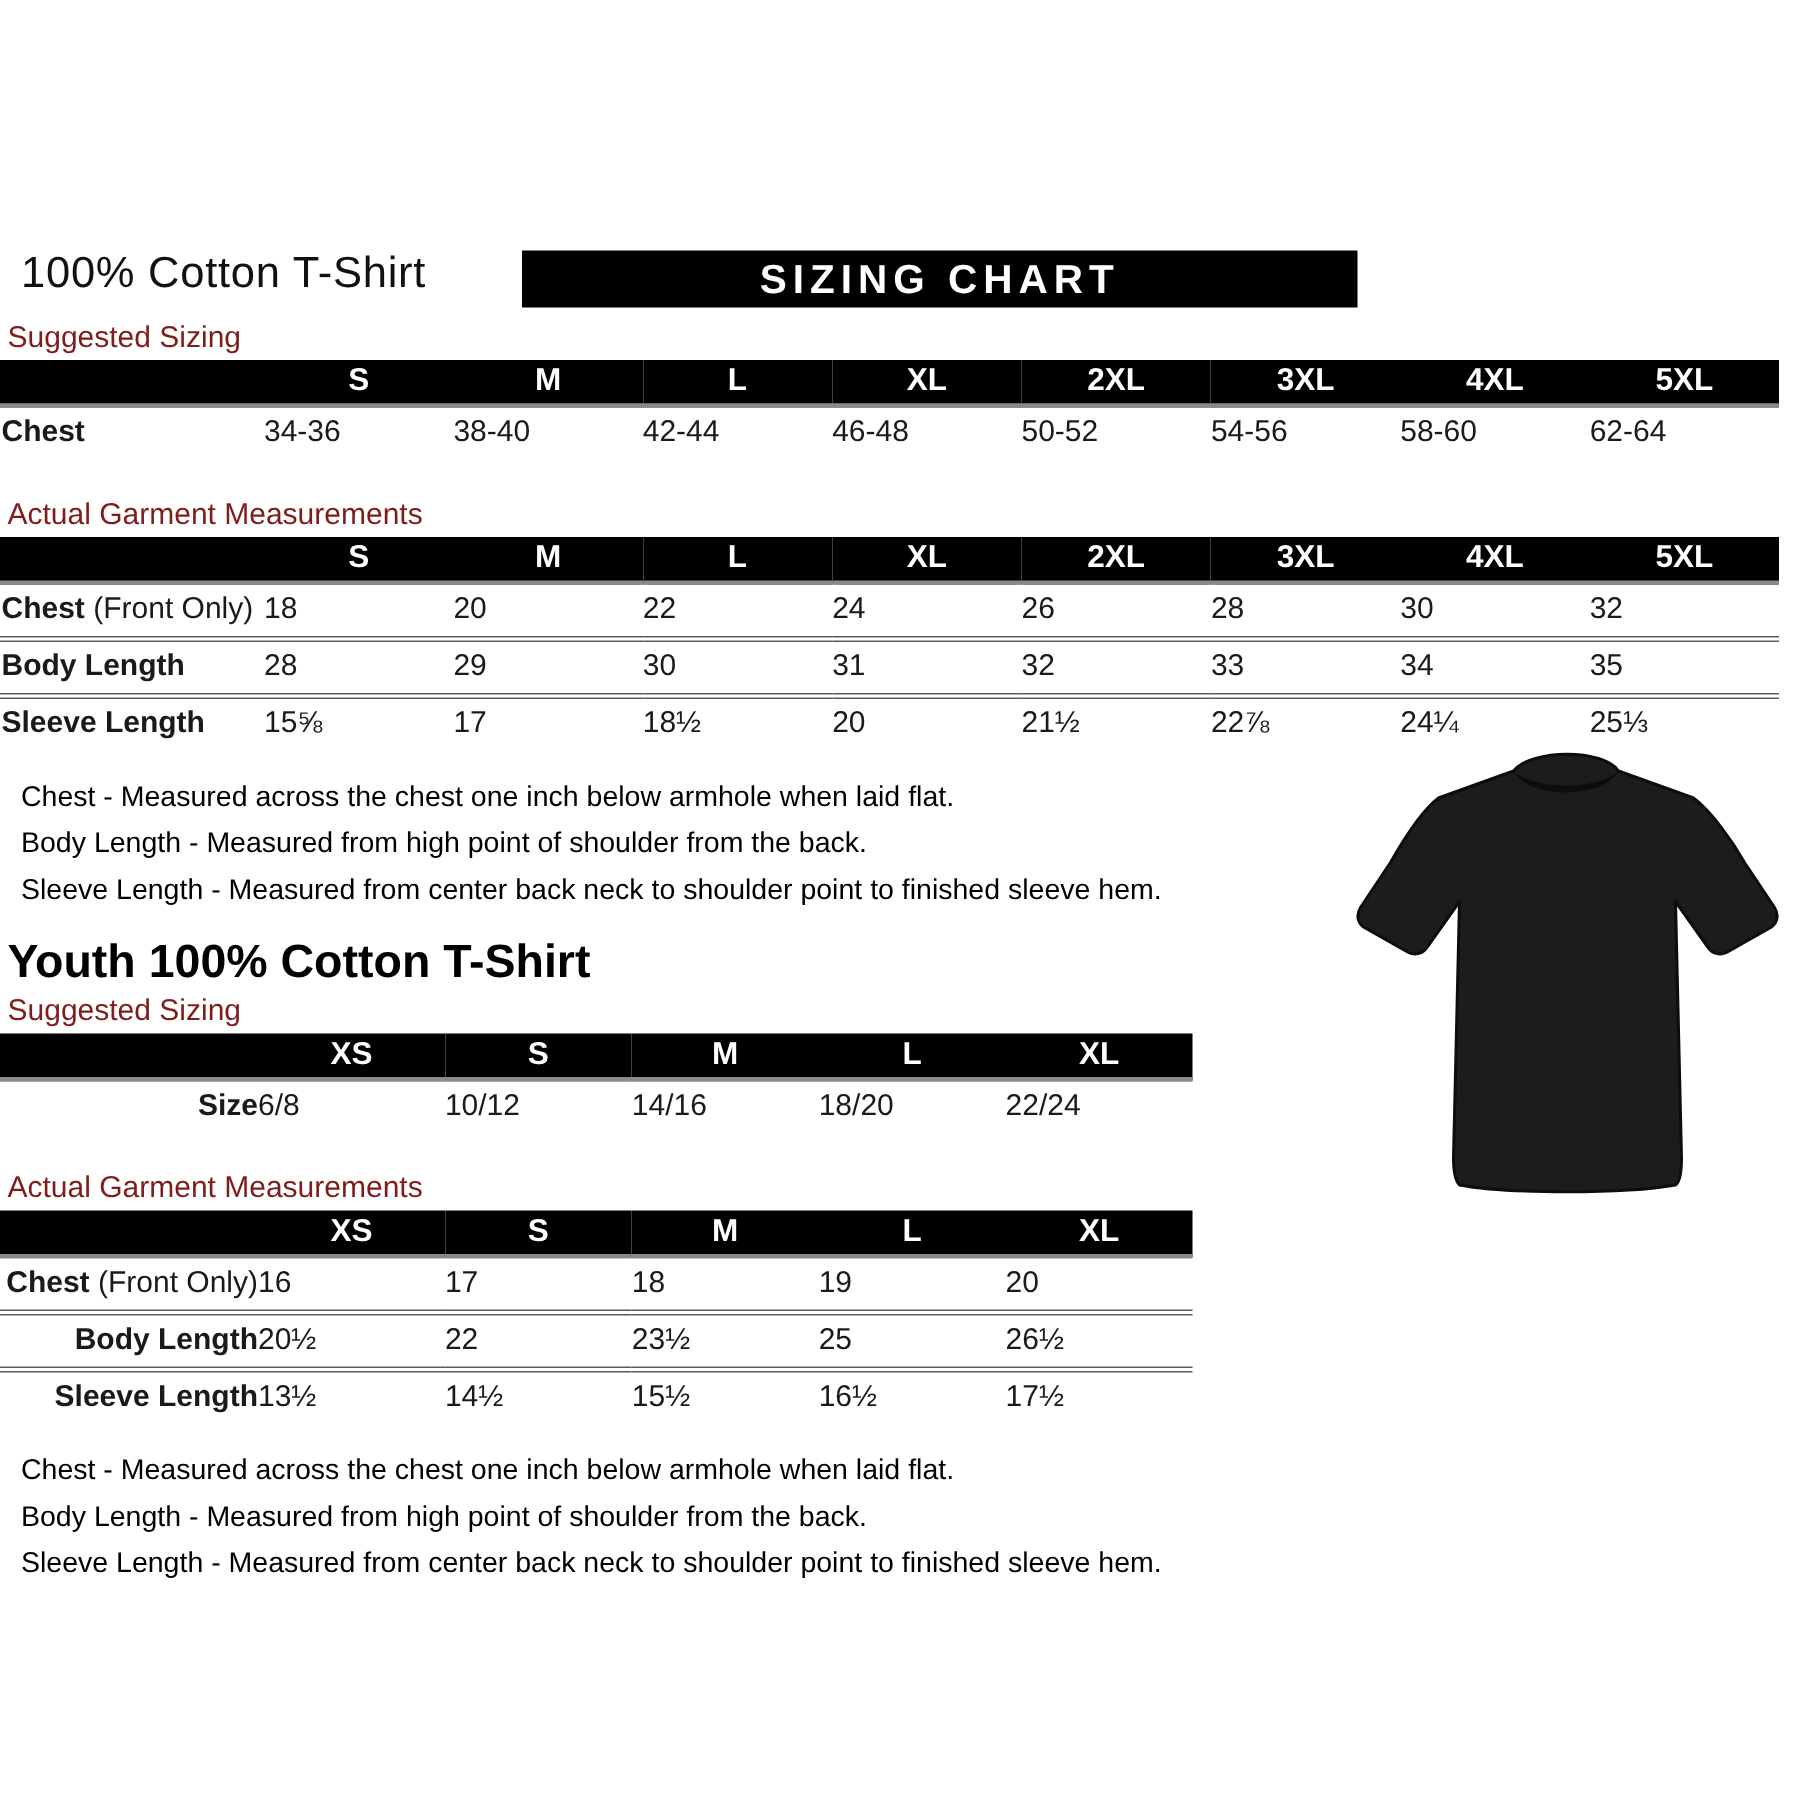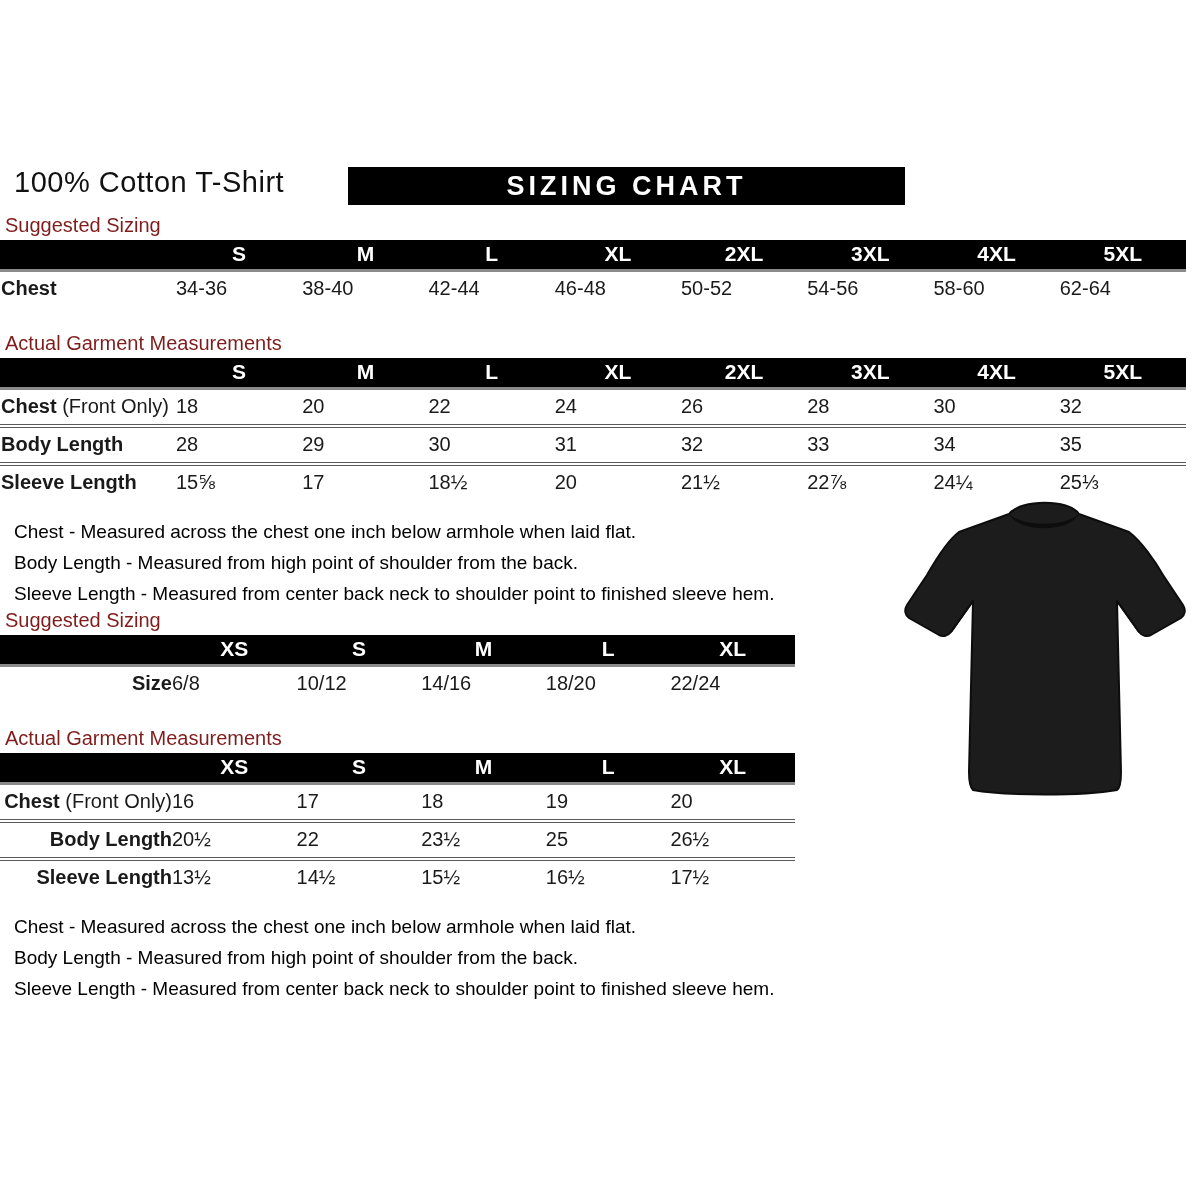--- a/index.html
+++ b/index.html
@@ -127,20 +127,21 @@
         </tr>
       </tbody>
     </table>
 
   <div class="notes">
     <div class="note-line">Chest - Measured across the chest one inch below armhole when laid flat.</div>
     <div class="note-line">Body Length - Measured from high point of shoulder from the back.</div>
     <div class="note-line">Sleeve Length - Measured from center back neck to shoulder point to finished sleeve hem.</div>
   </div>
 
+  <h2 class="youth-title">Youth 100% Cotton T-Shirt</h2>
 
   <div class="section-label">Suggested Sizing</div>
   <table class="youth">
       <thead>
         <tr>
           <th class="label-col"></th>
           <th>XS</th>
           <th>S</th>
           <th>M</th>
           <th>L</th>

